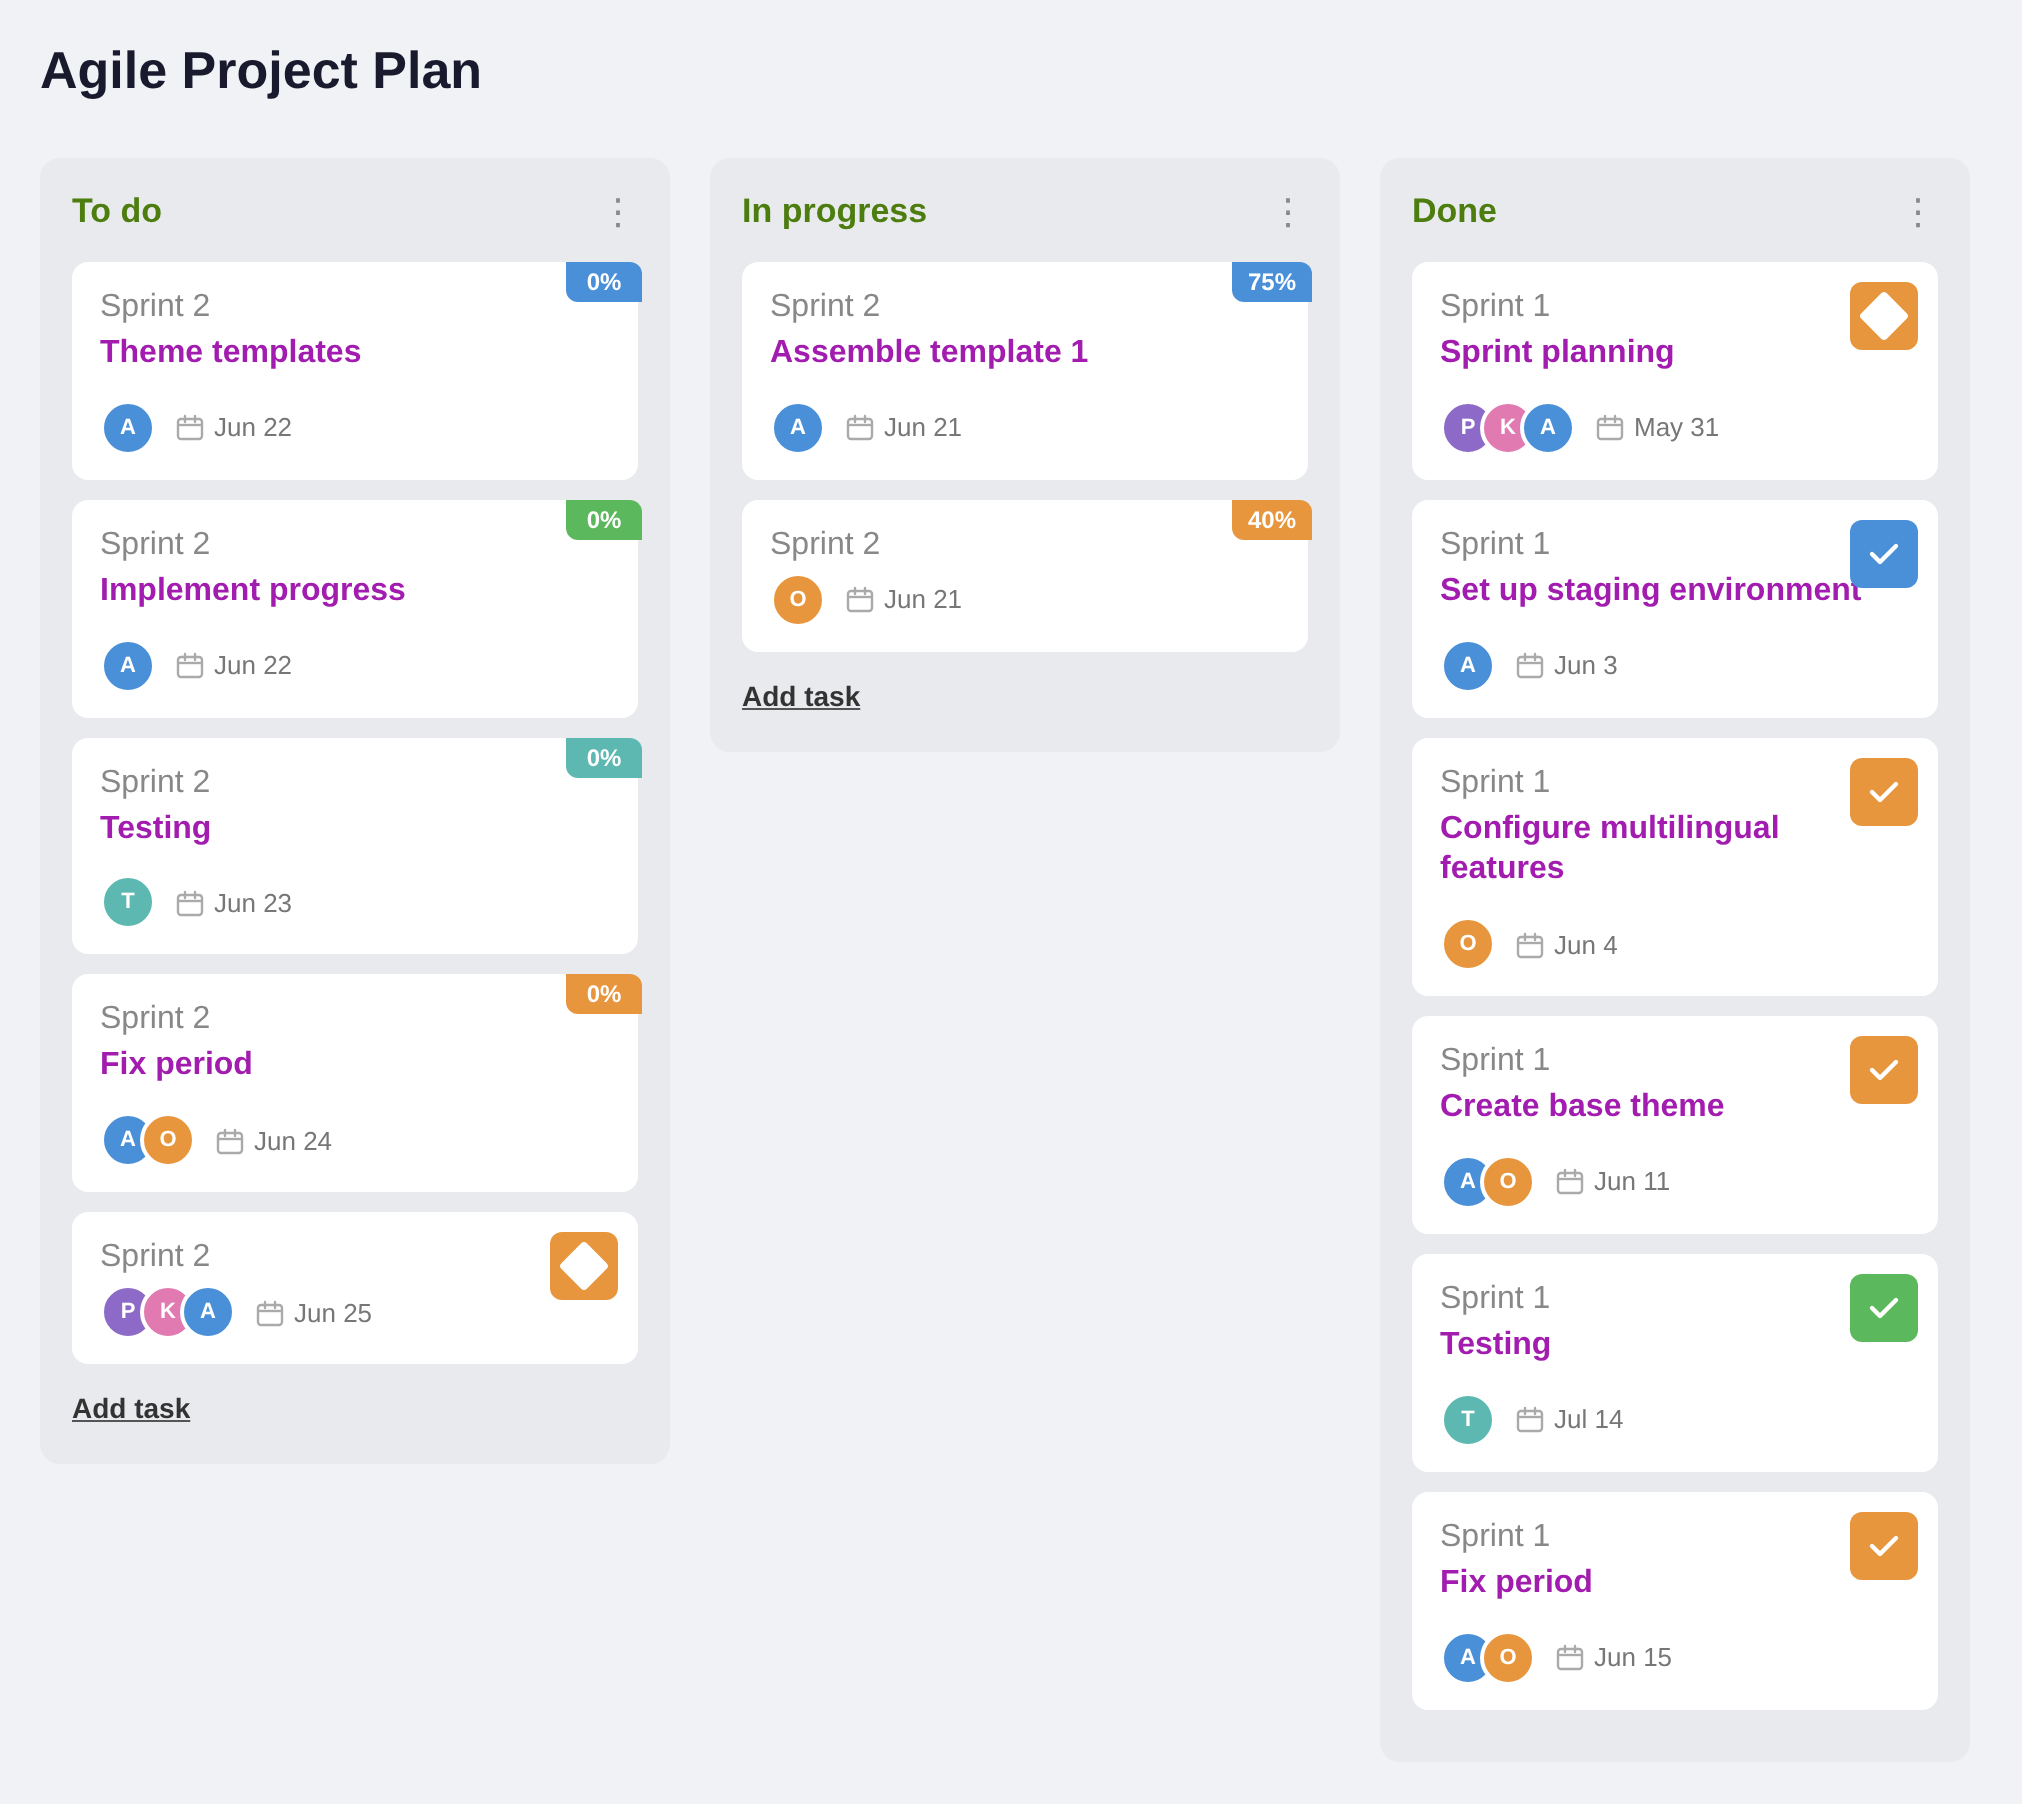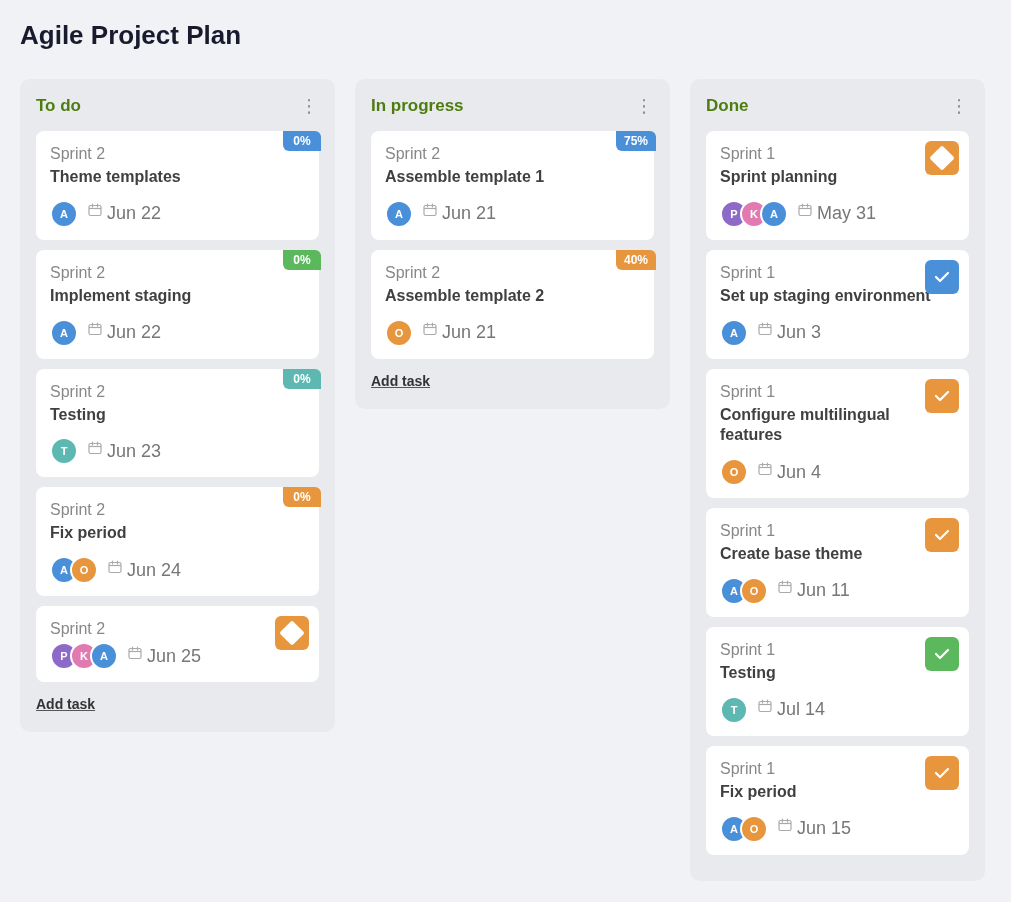--- a/index.html
+++ b/index.html
@@ -53,21 +53,21 @@
       overflow: visible;
     }
     .card-sprint {
       font-size: 16px;
       color: #888;
       margin-bottom: 4px;
     }
     .card-title {
       font-size: 16px;
       font-weight: 600;
-      color: #404040;
+      color: #a21caf;
       margin-bottom: 12px;
       line-height: 1.3;
     }
     .card-footer {
       display: flex;
       align-items: center;
       gap: 10px;
     }
     .avatar {
       width: 28px;
@@ -86,24 +86,24 @@
     }
     .avatar-group .avatar {
       margin-left: -8px;
       border: 2px solid #fff;
     }
     .avatar-group .avatar:first-child {
       margin-left: 0;
     }
     .date-info {
       display: flex;
-      align-items: flex-start;
+      align-items: flex-end;
       gap: 5px;
       color: #777;
-      font-size: 18px;
+      font-size: 13px;
     }
     .progress-badge {
       position: absolute;
       top: 0;
       right: -2px;
       padding: 3px 8px;
       font-size: 12px;
       font-weight: 600;
       color: #fff;
       border-radius: 0 6px 0 6px;
@@ -185,21 +185,21 @@
     <line x1="1" y1="5.5" x2="13" y2="5.5" stroke="#aaa" stroke-width="1.2"></line>
     <line x1="4.5" y1="1" x2="4.5" y2="4" stroke="#aaa" stroke-width="1.2" stroke-linecap="round"></line>
     <line x1="9.5" y1="1" x2="9.5" y2="4" stroke="#aaa" stroke-width="1.2" stroke-linecap="round"></line>
   </svg>
             <span>Jun 22</span>
           </div>
         </div>
       </div><div class="card">
         <div class="progress-badge badge-green">0%</div>
         <div class="card-sprint">Sprint 2</div>
-        <div class="card-title">Implement staging</div>
+        <div class="card-title">Implement progress</div>
         <div class="card-footer">
           <div class="avatar-group">
             <div class="avatar av-blue">A</div>
           </div>
           <div class="date-info">
             <svg width="14" height="14" viewBox="0 0 14 14" fill="none" xmlns="http://www.w3.org/2000/svg">
     <rect x="1" y="2.5" width="12" height="10" rx="1.5" stroke="#aaa" stroke-width="1.2" fill="none"></rect>
     <line x1="1" y1="5.5" x2="13" y2="5.5" stroke="#aaa" stroke-width="1.2"></line>
     <line x1="4.5" y1="1" x2="4.5" y2="4" stroke="#aaa" stroke-width="1.2" stroke-linecap="round"></line>
     <line x1="9.5" y1="1" x2="9.5" y2="4" stroke="#aaa" stroke-width="1.2" stroke-linecap="round"></line>
@@ -283,21 +283,20 @@
     <line x1="1" y1="5.5" x2="13" y2="5.5" stroke="#aaa" stroke-width="1.2"></line>
     <line x1="4.5" y1="1" x2="4.5" y2="4" stroke="#aaa" stroke-width="1.2" stroke-linecap="round"></line>
     <line x1="9.5" y1="1" x2="9.5" y2="4" stroke="#aaa" stroke-width="1.2" stroke-linecap="round"></line>
   </svg>
             <span>Jun 21</span>
           </div>
         </div>
       </div><div class="card">
         <div class="progress-badge badge-orange">40%</div>
         <div class="card-sprint">Sprint 2</div>
-        <div class="card-title">Assemble template 2</div>
         <div class="card-footer">
           <div class="avatar-group">
             <div class="avatar av-orange">O</div>
           </div>
           <div class="date-info">
             <svg width="14" height="14" viewBox="0 0 14 14" fill="none" xmlns="http://www.w3.org/2000/svg">
     <rect x="1" y="2.5" width="12" height="10" rx="1.5" stroke="#aaa" stroke-width="1.2" fill="none"></rect>
     <line x1="1" y1="5.5" x2="13" y2="5.5" stroke="#aaa" stroke-width="1.2"></line>
     <line x1="4.5" y1="1" x2="4.5" y2="4" stroke="#aaa" stroke-width="1.2" stroke-linecap="round"></line>
     <line x1="9.5" y1="1" x2="9.5" y2="4" stroke="#aaa" stroke-width="1.2" stroke-linecap="round"></line>

